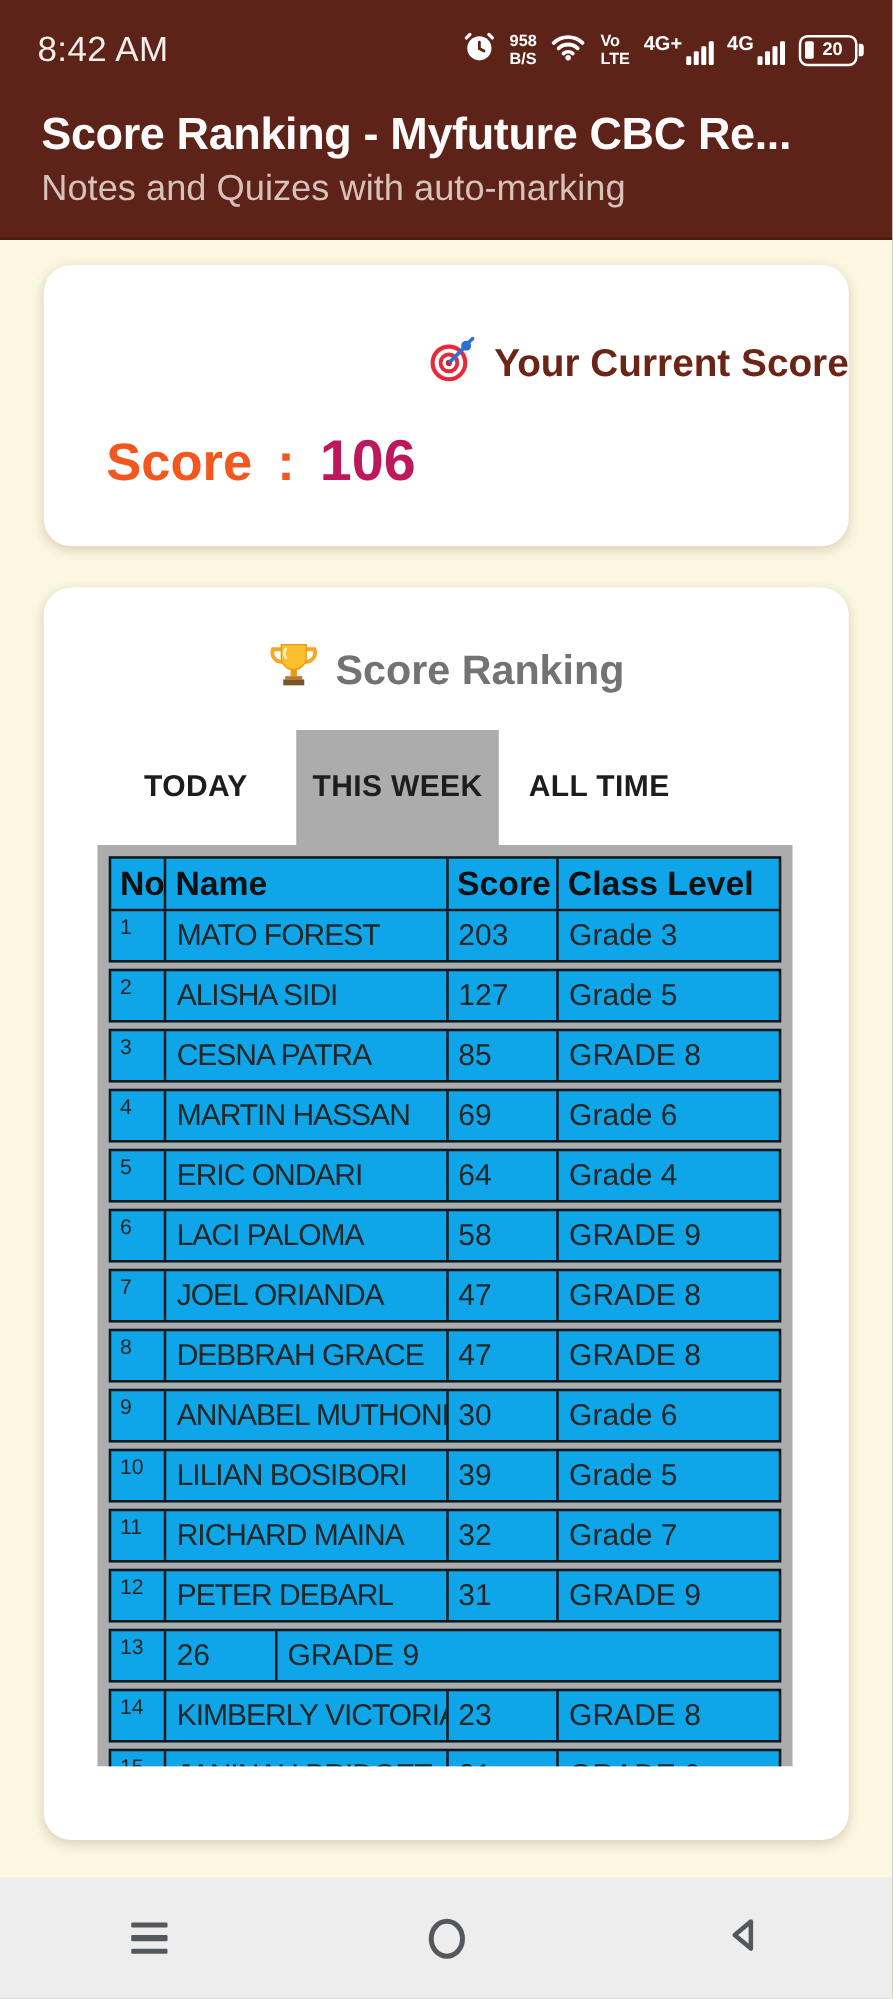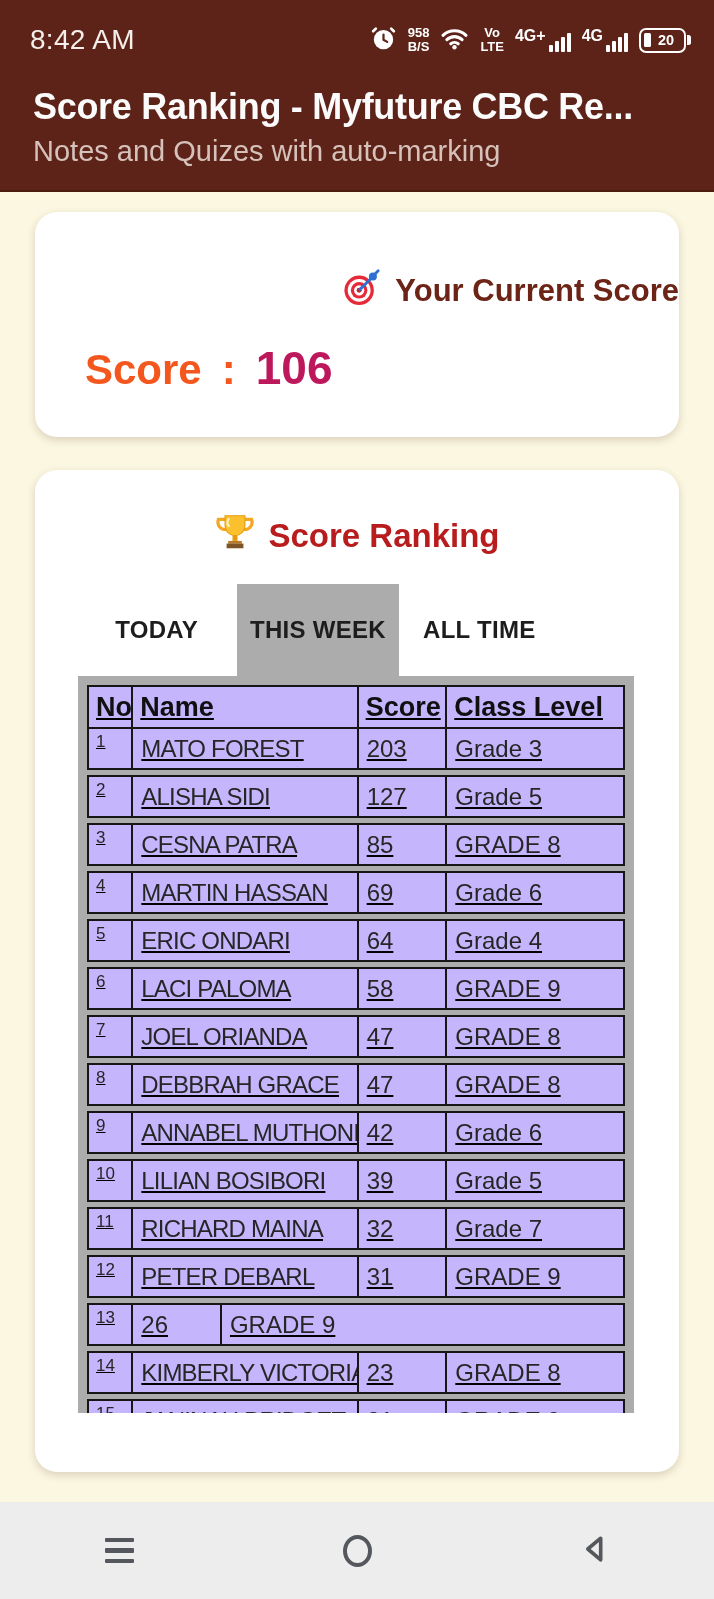--- a/index.html
+++ b/index.html
@@ -4,21 +4,21 @@
 <style>
   html,body{margin:0;padding:0;}
   body{font-family:"Liberation Sans",sans-serif;background:#888;}
   .screen{position:relative;width:714px;height:1599px;margin:0 auto;background:#FBF7E1;overflow:hidden;}
 
   
   .topbar{background:#5D2318;border-bottom:2px solid #4A1C10;}
   .statusbar{height:80px;display:flex;justify-content:space-between;align-items:center;padding:0 22px 0 30px;box-sizing:border-box;color:#F4EFEA;}
   .time{font-size:28px;letter-spacing:.3px;}
   .sicons{display:flex;align-items:center;gap:11px;}
-  .tiny2{display:flex;flex-direction:column;align-items:center;line-height:1.05;font-size:13px;font-weight:bold;color:#fff;}
+  .tiny2{display:flex;flex-direction:column;line-height:1.05;font-size:13px;font-weight:bold;color:#fff;}
   .net{display:flex;align-items:flex-end;gap:3px;}
   .netlabel{font-size:16px;font-weight:bold;color:#fff;line-height:1;margin-bottom:8px;}
   .bars{display:flex;align-items:flex-end;gap:2px;}
   .bars i{display:block;width:4px;background:#fff;border-radius:1px;}
   .b1{height:7px;} .b2{height:11px;} .b3{height:15px;} .b4{height:19px;}
   .battery{position:relative;width:47px;height:25px;border:2.5px solid #fff;border-radius:7px;display:flex;align-items:center;padding:2px 3px;box-sizing:border-box;margin-right:6px;}
   .battery .fill{width:7px;height:14px;background:#fff;border-radius:1.5px;}
   .battery .pct{flex:1;text-align:center;font-size:14.5px;font-weight:bold;color:#fff;line-height:1;}
   .battery:after{content:"";position:absolute;right:-6.5px;top:5px;width:4px;height:10px;background:#fff;border-radius:0 2.5px 2.5px 0;}
 
@@ -29,29 +29,29 @@
   
   .card{background:#fff;border-radius:22px;margin:0 35px;box-shadow:0 3px 9px rgba(90,50,30,.20);}
   .card1{margin-top:20px;height:225px;box-sizing:border-box;padding:54px 0 0 50px;}
   .cs-head{display:flex;align-items:center;gap:14px;font-size:31px;font-weight:bold;color:#6B2415;justify-content:flex-end;}
   .cs-score{margin-top:26px;font-weight:bold;display:flex;align-items:baseline;}
   .cs-score .lbl,.cs-score .sep{color:#F4571E;font-size:42px;}
   .cs-score .sep{margin:0 20px;}
   .cs-score .val{color:#be185d;font-size:46px;}
 
   .card2{margin-top:33px;height:1002px;box-sizing:border-box;padding-top:44px;overflow:hidden;}
-  .rk-head{display:flex;justify-content:center;align-items:center;gap:12px;font-size:33px;font-weight:bold;color:#b91c1c;height:44px;}
+  .rk-head{display:flex;justify-content:center;align-items:center;gap:12px;font-size:33px;font-weight:bold;color:#737373;height:44px;}
 
   .tabs{display:flex;width:484px;margin:26px 0 0 41px;height:92px;}
   .tab{flex:1;display:flex;align-items:center;justify-content:center;font-size:24px;font-weight:bold;color:#1d1d1d;letter-spacing:.3px;cursor:pointer;text-align:center;}
   .tab.active{background:#ACACAC;}
 
   
   .panel{width:556px;height:737px;margin-left:43px;background:#ACACAC;padding:9px;box-sizing:border-box;overflow:hidden;}
-  .tbox{border:2px solid #161616;background:#c4b5fd;margin-bottom:5px;text-decoration:underline;}
+  .tbox{border:2px solid #161616;background:#0ea5e9;margin-bottom:5px;}
   .trow{display:flex;}
   .trow + .trow{border-top:2px solid #161616;}
   .cell{box-sizing:border-box;border-right:2px solid #161616;overflow:hidden;white-space:nowrap;}
   .cell:last-child{border-right:none;}
   .c-no{width:8.3%;}
   .c-name{width:42.2%;letter-spacing:-.8px;}
   .c-score{width:16.6%;}
   .c-class{flex:1;}
   .thead .cell{height:40px;line-height:40px;font-weight:bold;font-size:27px;color:#101010;padding-left:7px;letter-spacing:0;}
   .drow .cell{height:39px;font-size:24px;color:#262626;line-height:39px;padding-left:8px;}
@@ -249,21 +249,21 @@
         <div class="cell c-name">DEBBRAH GRACE</div>
         <div class="cell c-score">47</div>
         <div class="cell c-class">GRADE 8</div>
       </div>
         </div>
 
       <div class="tbox">
           <div class="trow drow">
         <div class="cell c-no">9</div>
         <div class="cell c-name">ANNABEL MUTHONI</div>
-        <div class="cell c-score">42</div>
+        <div class="cell c-score">30</div>
         <div class="cell c-class">Grade 6</div>
       </div>
         </div>
 
       <div class="tbox">
           <div class="trow drow">
         <div class="cell c-no">10</div>
         <div class="cell c-name">LILIAN BOSIBORI</div>
         <div class="cell c-score">39</div>
         <div class="cell c-class">Grade 5</div>

